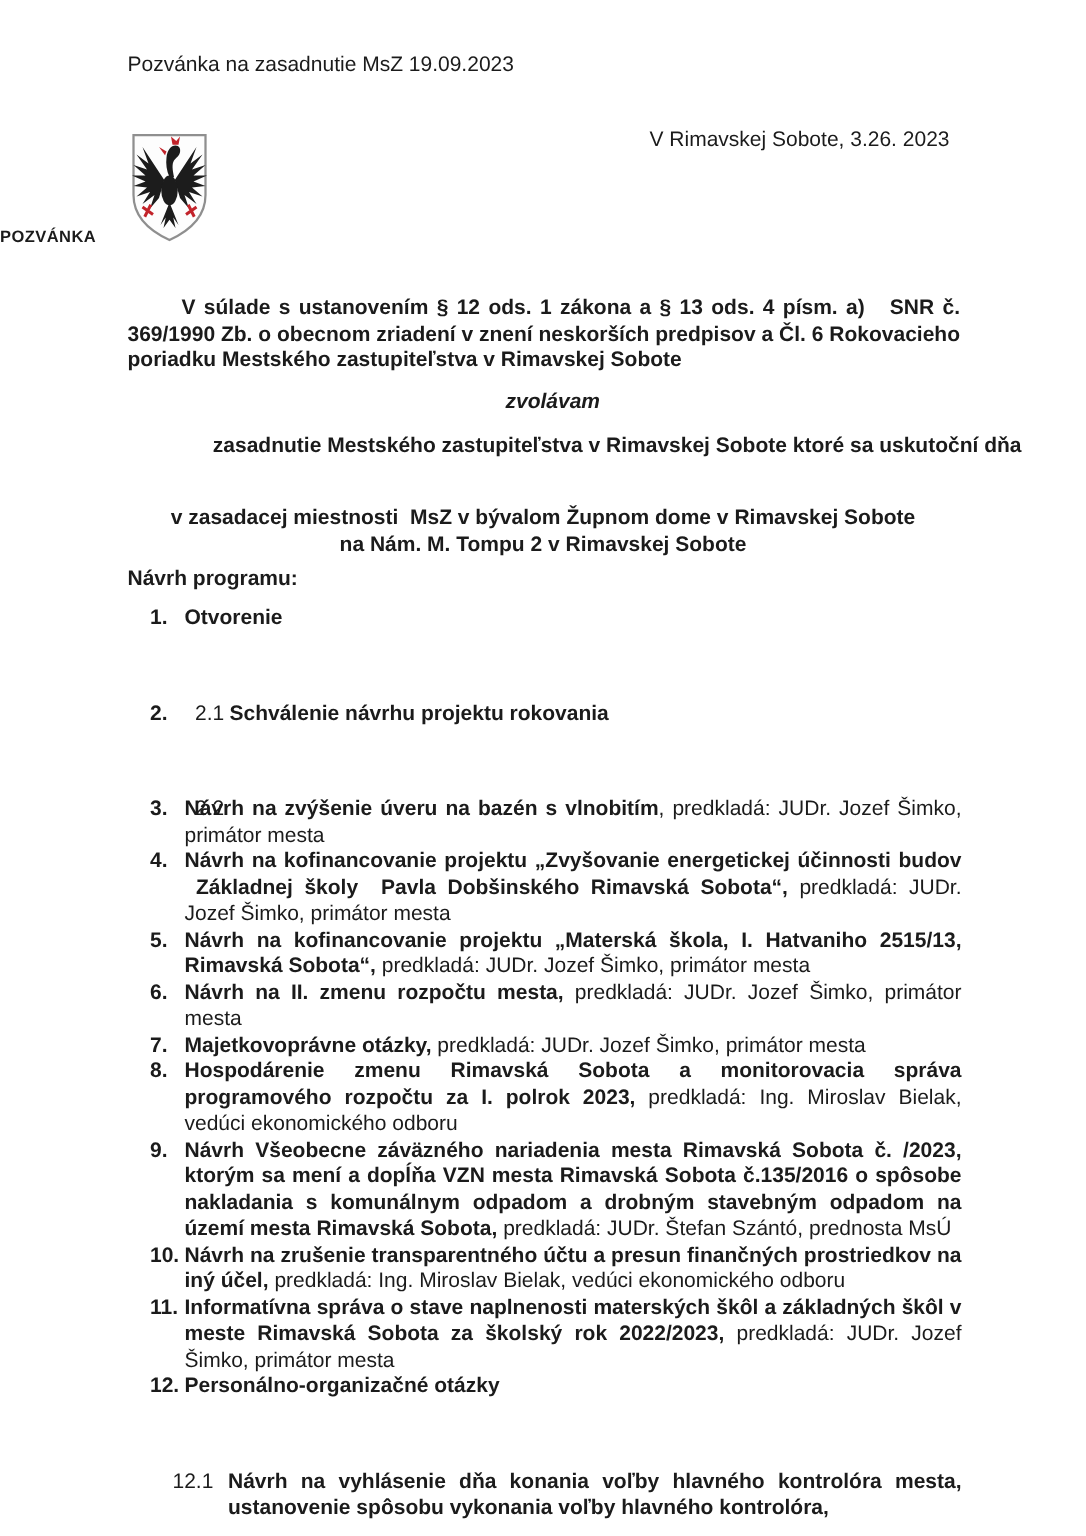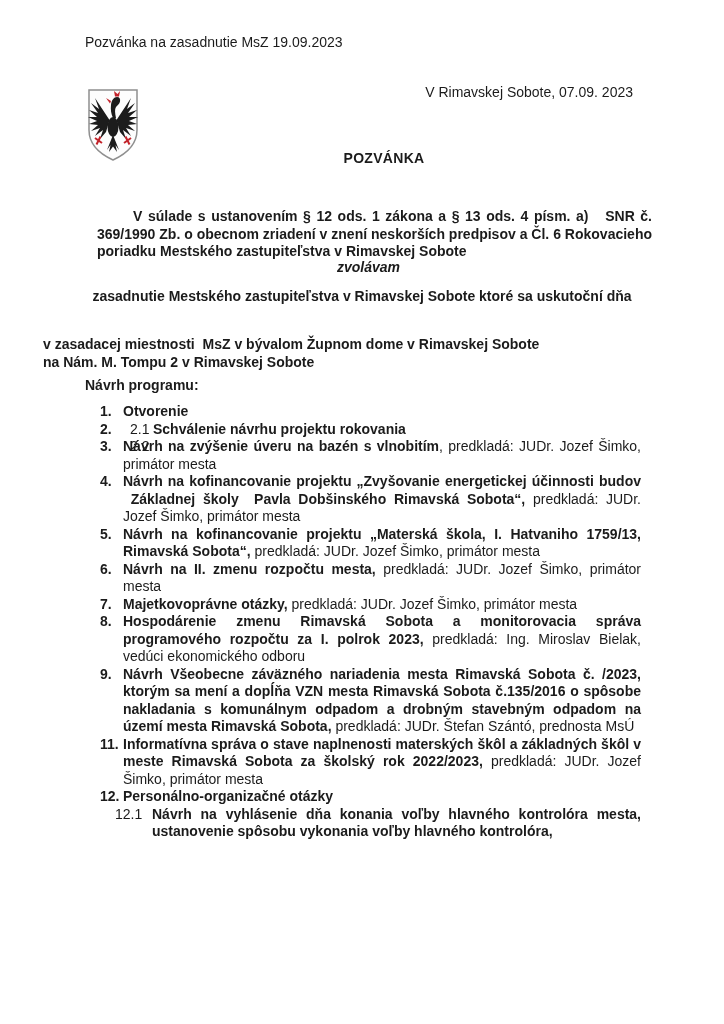--- a/index.html
+++ b/index.html
@@ -13,37 +13,37 @@
     line-height: 17.5px;
     color: #1b1b1b;
     overflow: hidden;
   }
   .header-line { position: absolute; left: 85px; top: 34px; }
   .coat { position: absolute; left: 86px; top: 88px; width: 54px; }
   .coat svg { display: block; width: 100%; height: auto; }
   .place-date { position: absolute; right: 91px; top: 84px; }
   .title {
     position: absolute; left: 0; right: 0; top: 150px;
-    text-align: center; font-weight: 700; font-size: 14px; letter-spacing: .3px; padding-left: 44px;
+    font-weight: 700; font-size: 11px; letter-spacing: .3px;
   }
   .legal {
     position: absolute; left: 85px; width: 555px; top: 196px;
-    margin: 12px; font-weight: 700; text-align: justify; text-indent: 36px;
+    margin: 0; font-weight: 700; text-align: justify; text-indent: 36px;
   }
   .convoke {
     position: absolute; left: 0; right: 0; top: 259px;
     text-align: center; font-weight: 700; font-style: italic; margin-left: 13px;
   }
-  .session { position: absolute; left: 43px; width: 638px; top: 288px; text-align: center; font-weight: 700; }
-  .venue   { position: absolute; left: 43px; width: 638px; top: 336px; font-weight: 700; }
+  .session { position: absolute; left: 43px; width: 638px; top: 288px; text-align: right; font-weight: 700; }
+  .venue   { position: absolute; left: 43px; width: 638px; top: 336px; text-align: center; font-weight: 700; }
   .agenda-heading { position: absolute; left: 85px; top: 377px; font-weight: 700; }
   .agenda { position: absolute; left: 100px; top: 403px; width: 541px; }
   .agenda-item { position: relative; padding-left: 23px; text-align: justify; }
   .agenda-item > .num { position: absolute; left: 0; top: 0; font-weight: 700; }
-  .sub-item { position: relative; margin-left: 7px; padding-left: 23px; text-align: justify; }
+  .sub-item { position: relative; margin-left: 7px; padding-left: 23px; text-align: justify; margin-top: 46px; }
   .sub-item > .sub-num { position: absolute; left: 0; top: 0; font-weight: 400; }
   .sub-item.deep { margin-left: -8px; padding-left: 37px; }
   .b { font-weight: 700; }
   .r { font-weight: 400; }
 </style>
 </head>
 <body>
 
 <div class="page">
 
@@ -63,21 +63,21 @@
         <path d="M50 26 L40 20 L48 31 Z"></path>
         <path d="M58 17 L56 6 L63 12 L68 6 L66 17 Z"></path>
       </g>
       <g stroke-width="4" fill="none" stroke="#c2232a">
         <path d="M18 100 L32 110 M29 97 L21 113"></path>
         <path d="M90 100 L76 110 M79 97 L87 113"></path>
       </g>
     </svg>
   </div>
 
-  <div class="place-date">V Rimavskej Sobote, 07.09. 2023</div>
+  <div class="place-date">V Rimavskej Sobote, 3.26. 2023</div>
 
   <div class="title">POZVÁNKA</div>
 
   <p class="legal">V súlade s&nbsp;ustanovením § 12 ods. 1 zákona a § 13 ods. 4 písm. a)&nbsp;&nbsp; SNR č. 369/1990 Zb. o obecnom zriadení v znení neskorších predpisov a&nbsp;Čl. 6 Rokovacieho poriadku Mestského zastupiteľstva v Rimavskej Sobote</p>
 
   <div class="convoke">zvolávam</div>
 
   <div class="session">
     <div>zasadnutie Mestského zastupiteľstva v Rimavskej Sobote ktoré sa uskutoční dňa</div>
   </div>
@@ -104,39 +104,43 @@
       <div class="agenda-item">
         <span class="num">3.</span>
         <div class="content"><span class="b">Návrh na zvýšenie úveru na bazén s&nbsp;vlnobitím</span><span class="r">, predkladá: JUDr. Jozef Šimko, primátor mesta</span></div>
       </div>
       <div class="agenda-item">
         <span class="num">4.</span>
         <div class="content"><span class="b">Návrh na kofinancovanie projektu „Zvyšovanie energetickej účinnosti budov &nbsp;Základnej školy &nbsp;Pavla Dobšinského Rimavská Sobota“,</span><span class="r"> predkladá: JUDr. Jozef Šimko, primátor mesta</span></div>
       </div>
       <div class="agenda-item">
         <span class="num">5.</span>
-        <div class="content"><span class="b">Návrh na kofinancovanie projektu „Materská škola, I. Hatvaniho 1759/13, Rimavská Sobota“,</span><span class="r"> predkladá: JUDr. Jozef Šimko, primátor mesta</span></div>
+        <div class="content"><span class="b">Návrh na kofinancovanie projektu „Materská škola, I. Hatvaniho 2515/13, Rimavská Sobota“,</span><span class="r"> predkladá: JUDr. Jozef Šimko, primátor mesta</span></div>
       </div>
       <div class="agenda-item">
         <span class="num">6.</span>
         <div class="content"><span class="b">Návrh na II. zmenu rozpočtu mesta,</span><span class="r"> predkladá: JUDr. Jozef Šimko, primátor mesta</span></div>
       </div>
       <div class="agenda-item">
         <span class="num">7.</span>
         <div class="content"><span class="b">Majetkovoprávne otázky,</span><span class="r"> predkladá: JUDr. Jozef Šimko, primátor mesta</span></div>
       </div>
       <div class="agenda-item">
         <span class="num">8.</span>
         <div class="content"><span class="b">Hospodárenie zmenu Rimavská Sobota a monitorovacia správa programového rozpočtu za I. polrok 2023,</span><span class="r"> predkladá: Ing. Miroslav Bielak, vedúci ekonomického odboru</span></div>
       </div>
       <div class="agenda-item">
         <span class="num">9.</span>
         <div class="content"><span class="b">Návrh Všeobecne záväzného nariadenia mesta Rimavská Sobota č. /2023, ktorým sa mení a&nbsp;dopĺňa VZN mesta Rimavská Sobota č.135/2016 o&nbsp;spôsobe nakladania s&nbsp;komunálnym odpadom a drobným stavebným odpadom na území mesta Rimavská Sobota,</span><span class="r"> predkladá: JUDr. Štefan Szántó, prednosta MsÚ</span></div>
       </div>
       <div class="agenda-item">
+        <span class="num">10.</span>
+        <div class="content"><span class="b">Návrh na zrušenie transparentného účtu a&nbsp;presun finančných prostriedkov na iný účel,</span><span class="r"> predkladá: Ing. Miroslav Bielak, vedúci ekonomického odboru</span></div>
+      </div>
+      <div class="agenda-item">
         <span class="num">11.</span>
         <div class="content"><span class="b">Informatívna správa o stave naplnenosti materských škôl a základných škôl v meste Rimavská Sobota za školský rok 2022/2023,</span><span class="r"> predkladá: JUDr. Jozef Šimko, primátor mesta</span></div>
       </div>
       <div class="agenda-item">
         <span class="num">12.</span>
         <div class="content"><span class="b">Personálno-organizačné otázky</span><div class="sub-item deep"><span class="sub-num">12.1</span><span class="b">Návrh na vyhlásenie dňa konania voľby hlavného kontrolóra mesta, ustanovenie spôsobu vykonania voľby hlavného kontrolóra,</span></div></div>
       </div>
     </div>
 
 </div>

